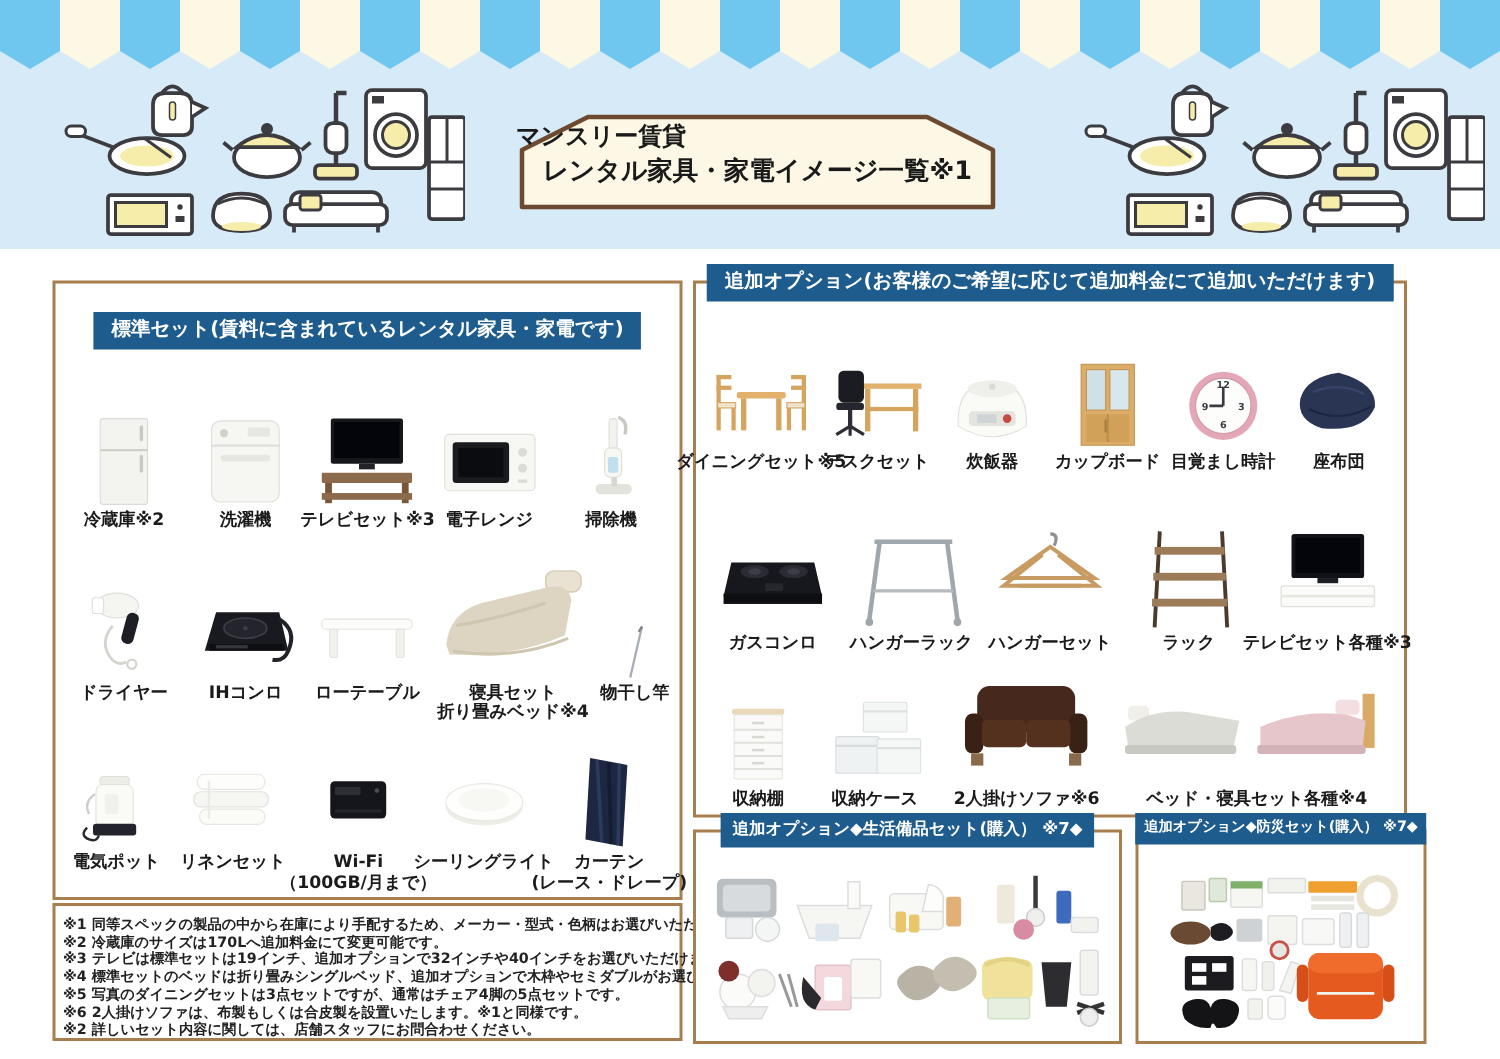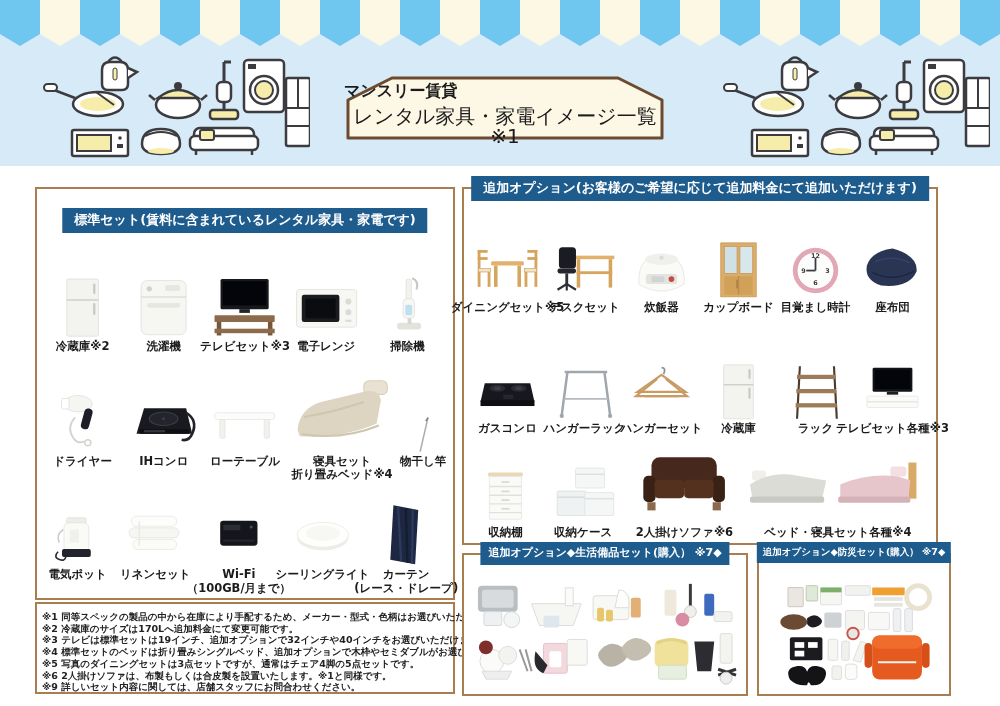--- a/index.html
+++ b/index.html
@@ -9,21 +9,21 @@
   }
   .sky{position:absolute;left:0;top:0;width:1000px;height:166px;background:var(--sky,#D7EAF8);}
   #awning{position:absolute;left:0;top:0;display:block;}
   .decor{position:absolute;top:50px;width:278px;height:110px;}
   .decor svg{width:100%;height:100%;}
   .decor-left{left:32px;}
   .decor-right{left:712px;}
   .plaque{position:absolute;left:344px;top:74px;width:322px;height:68px;}
   .plaque > svg{position:absolute;left:0;top:0;width:100%;height:100%;}
   .plaque .t1{position:absolute;top:9px;left:0;right:0;font-weight:bold;font-size:16px;line-height:1;}
-  .plaque .t2{position:absolute;top:32px;left:0;right:0;text-align:center;font-weight:normal;font-size:20px;line-height:1;}
+  .plaque .t2{position:absolute;top:32px;left:0;right:0;text-align:center;font-weight:bold;font-size:17px;line-height:1;}
   .box{position:absolute;background:#fff;border:2px solid var(--brown,#A87E4F);box-sizing:border-box;}
   #std-box{left:35px;top:187px;width:420px;height:413px;}
   #opt-box{left:462px;top:187px;width:476px;height:358px;}
   #notes-box{left:35px;top:602px;width:420px;height:92px;}
   #life-box{left:462px;top:553px;width:286px;height:143px;}
   #emg-box{left:757px;top:553px;width:194px;height:143px;}
   .box-header{
     position:absolute;top:-13px;left:50%;transform:translateX(-50%);
     background:var(--accent,#1E5C8E);color:#fff;font-weight:bold;white-space:nowrap;
     padding:5px 12px;line-height:1.15;z-index:3;
@@ -590,33 +590,20 @@
               <path d="M50 8 q7 0 3 9" fill="none" stroke="#8f8f95" stroke-width="2.5"></path>
             </svg>
           </div>
           <div class="item-label">
             <div>ハンガーセット</div>
           </div>
         </div>
         <div class="item-cell">
           <div class="item-photo">
             <svg viewBox="0 0 100 84" preserveAspectRatio="xMidYMax meet">
-              <rect x="29" y="4" width="42" height="76" rx="2" fill="#f3f3f0" stroke="#dcdcd7"></rect>
-              <line x1="29" y1="32" x2="71" y2="32" stroke="#d0d0ca" stroke-width="2"></line>
-              <rect x="64" y="10" width="3" height="14" rx="1.5" fill="#c9c9c3"></rect>
-              <rect x="64" y="36" width="3" height="16" rx="1.5" fill="#c9c9c3"></rect>
-            </svg>
-          </div>
-          <div class="item-label">
-            <div>冷蔵庫</div>
-          </div>
-        </div>
-        <div class="item-cell">
-          <div class="item-photo">
-            <svg viewBox="0 0 100 84" preserveAspectRatio="xMidYMax meet">
               <g stroke="#4c3a2c" stroke-width="3">
                 <line x1="28" y1="6" x2="24" y2="80"></line>
                 <line x1="76" y1="6" x2="80" y2="80"></line>
               </g>
               <g fill="#9b7b58">
                 <rect x="24" y="18" width="54" height="6"></rect>
                 <rect x="23" y="38" width="56" height="6"></rect>
                 <rect x="22" y="58" width="58" height="6"></rect>
               </g>
             </svg>
@@ -716,21 +703,21 @@
 </div>
 
 <div class="box" id="notes-box">
   <div id="notes">
       <div class="note-line">※1 同等スペックの製品の中から在庫により手配するため、メーカー・型式・色柄はお選びいただけません</div>
       <div class="note-line">※2 冷蔵庫のサイズは170Lへ追加料金にて変更可能です。</div>
       <div class="note-line">※3 テレビは標準セットは19インチ、追加オプションで32インチや40インチをお選びいただけます。</div>
       <div class="note-line">※4 標準セットのベッドは折り畳みシングルベッド、追加オプションで木枠やセミダブルがお選びいただけます。</div>
       <div class="note-line">※5 写真のダイニングセットは3点セットですが、通常はチェア4脚の5点セットです。</div>
       <div class="note-line">※6 2人掛けソファは、布製もしくは合皮製を設置いたします。※1と同様です。</div>
-      <div class="note-line">※9 詳しいセット内容に関しては、店舗スタッフにお問合わせください。</div>
+      <div class="note-line">※2 詳しいセット内容に関しては、店舗スタッフにお問合わせください。</div>
     </div>
 </div>
 
 <div class="box" id="life-box">
   <div class="box-header hdr-life">追加オプション◆生活備品セット(購入） ※7◆</div>
   <div class="collage" id="life-photo">
       <svg viewBox="0 0 272 112" preserveAspectRatio="xMidYMid meet">
         <rect x="8" y="8" width="40" height="26" rx="4" fill="#b9bec2"></rect>
         <rect x="12" y="12" width="32" height="18" rx="3" fill="#d7dbde"></rect>
         <rect x="14" y="34" width="18" height="14" rx="2" fill="#eef0f1" stroke="#d5d8da"></rect>

